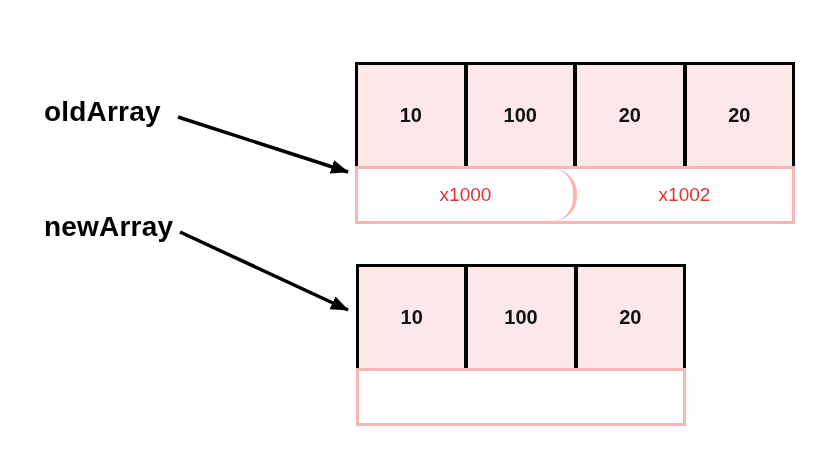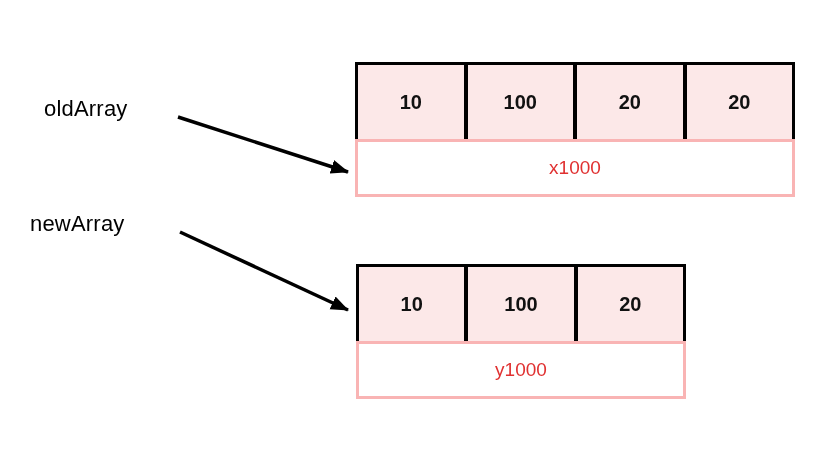--- a/index.html
+++ b/index.html
@@ -10,39 +10,39 @@
   }
   .canvas {
     position: relative;
     width: 824px;
     height: 458px;
     background: var(--canvas-background, #ffffff);
     overflow: hidden;
   }
   .array-label {
     position: absolute;
-    font-size: 22px;
-    font-weight: 400;
+    font-size: 28px;
+    font-weight: 700;
     color: var(--label-text, #000000);
     letter-spacing: 0.2px;
   }
   .label-old { left: 44px; top: 96px; }
-  .label-new { left: 30px; top: 211px; }
+  .label-new { left: 44px; top: 211px; }
 
   .array {
     position: absolute;
     box-sizing: border-box;
   }
   .array-old { left: 355px; top: 62px;  width: 440px; }
   .array-new { left: 356px; top: 264px; width: 330px; }
 
   .value-row {
     display: flex;
     box-sizing: border-box;
-    height: 77px;
+    height: 104px;
     border: 3px solid var(--cell-border-black, #000000);
     border-bottom: none;
   }
   .value-cell {
     flex: 1;
     display: flex;
     align-items: center;
     justify-content: center;
     background: var(--cell-background, #fce8e8);
     border-right: 4px solid var(--cell-border-black, #000000);
@@ -102,27 +102,27 @@
 
   <div class="array array-old">
     <div class="value-row">
       <div class="value-cell">10</div>
       <div class="value-cell">100</div>
       <div class="value-cell">20</div>
       <div class="value-cell">20</div>
     </div>
     <div class="addr-row">
       <div class="addr-cell">x1000</div>
+      <div class="addr-cell">x1002</div>
     </div>
   </div>
 
   <div class="array array-new">
     <div class="value-row">
       <div class="value-cell">10</div>
       <div class="value-cell">100</div>
       <div class="value-cell">20</div>
     </div>
     <div class="addr-row">
-      <div class="addr-cell">y1000</div>
     </div>
   </div>
 
 </div>
 
 </body></html>

